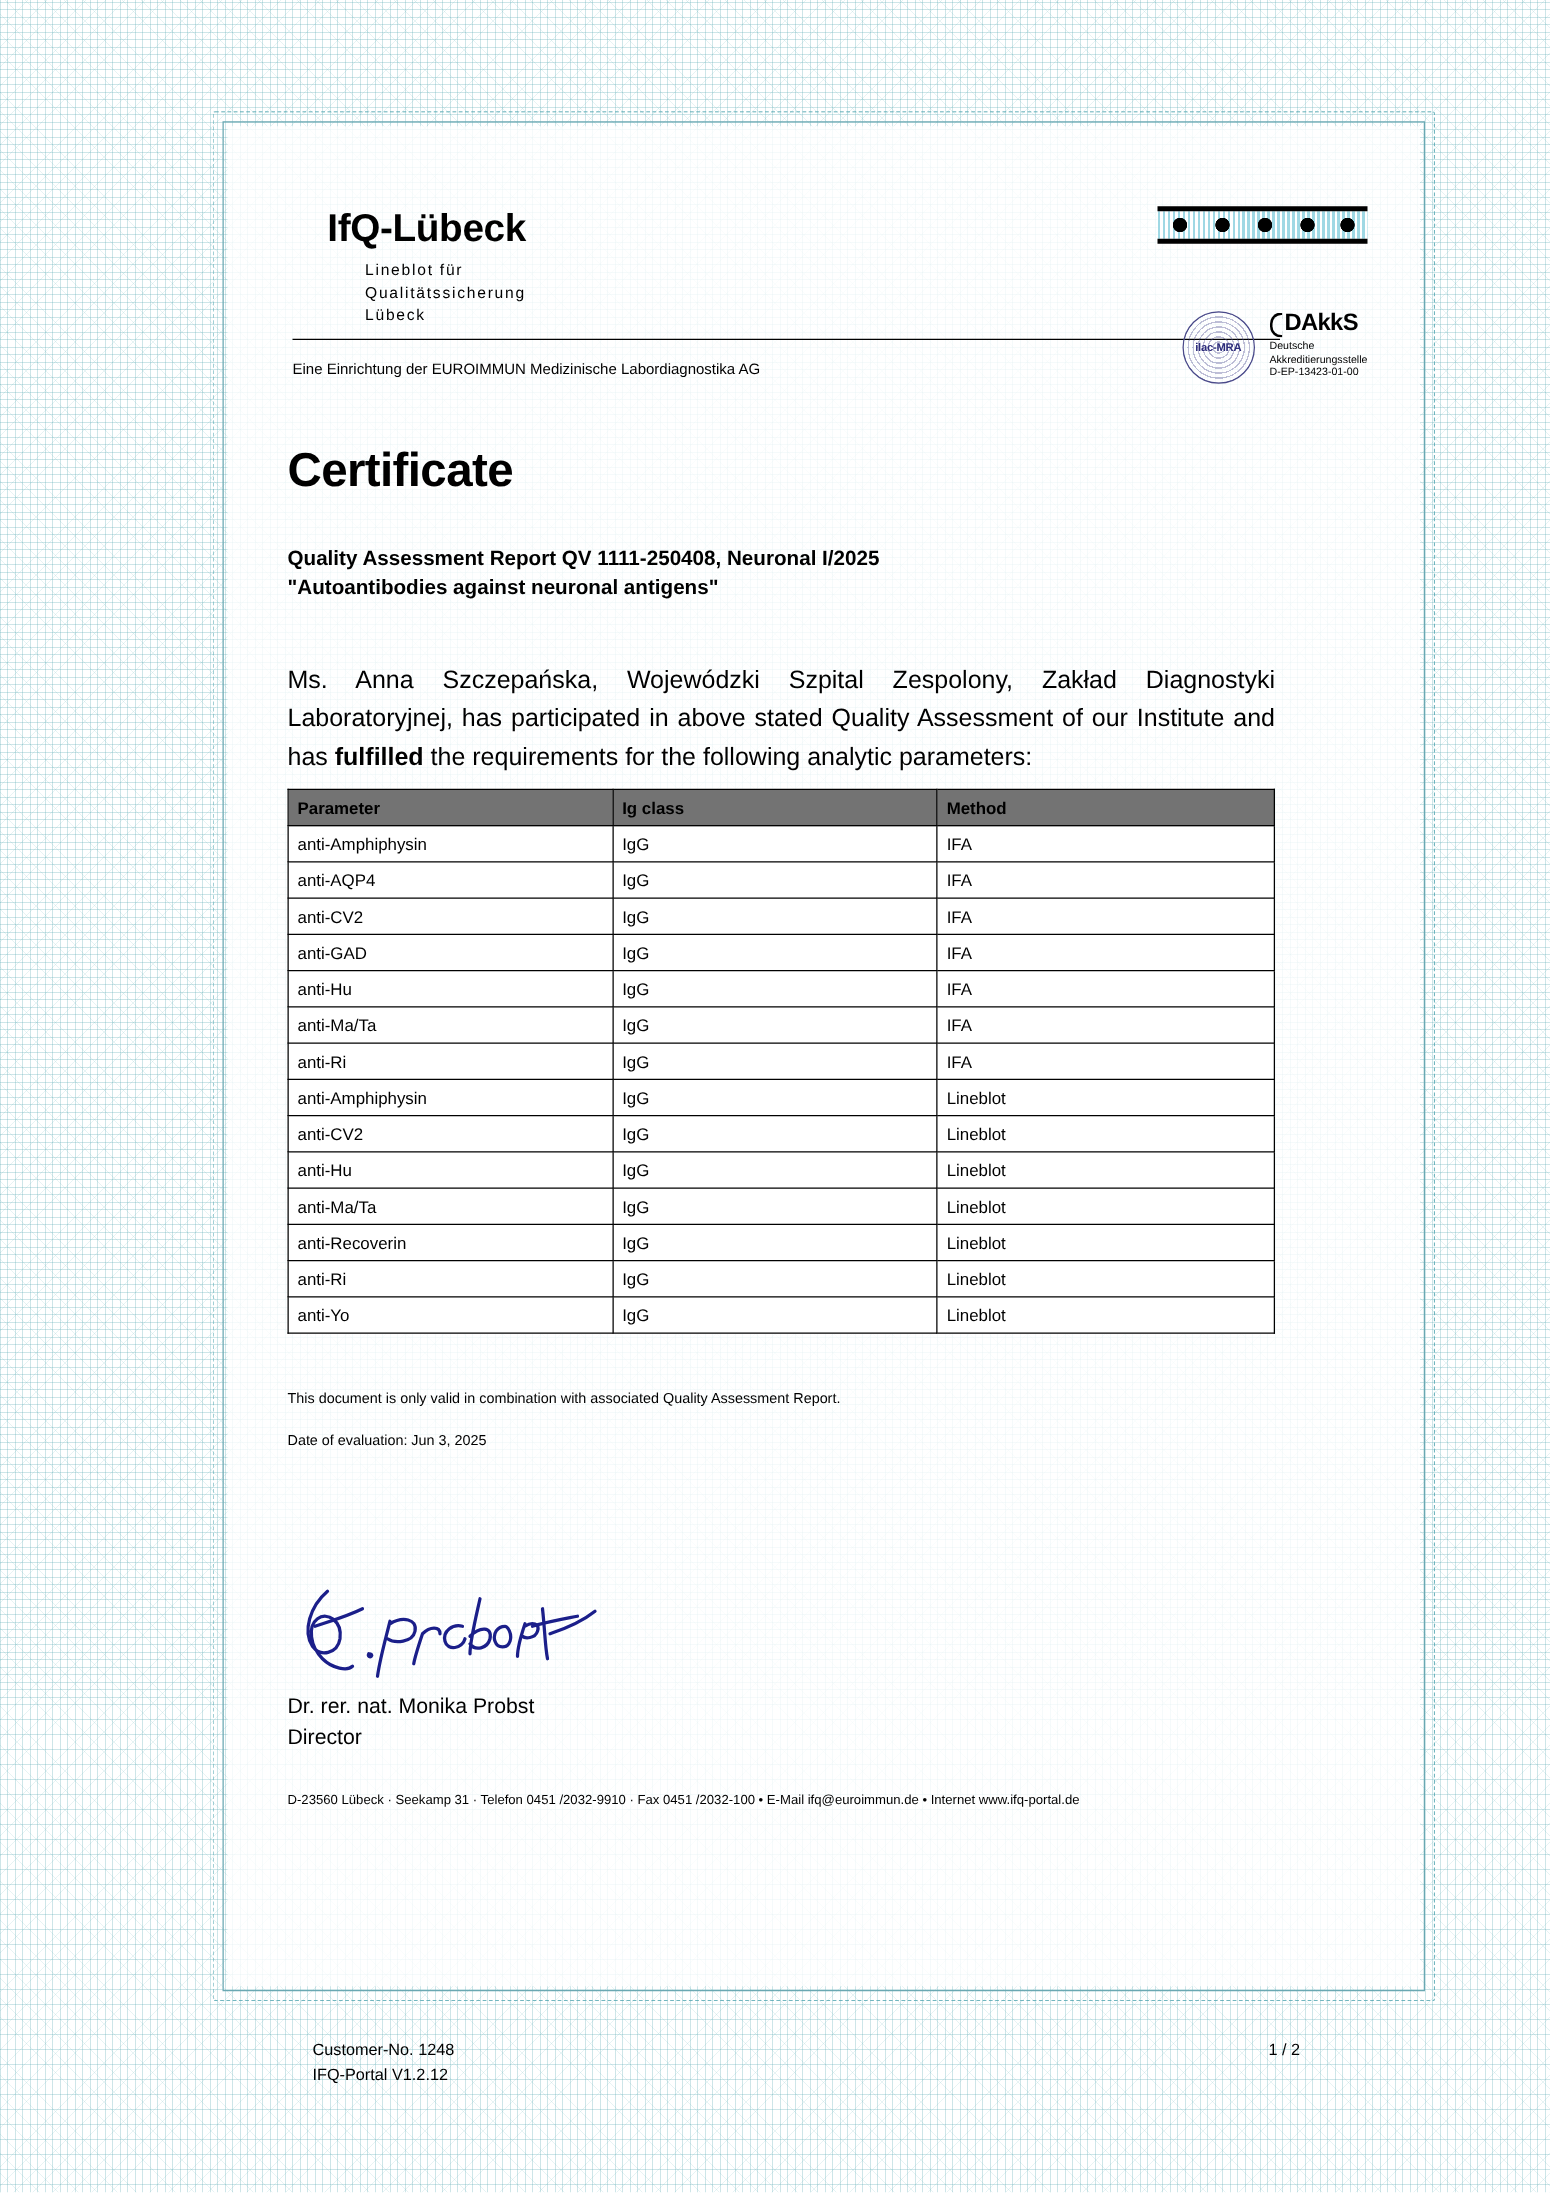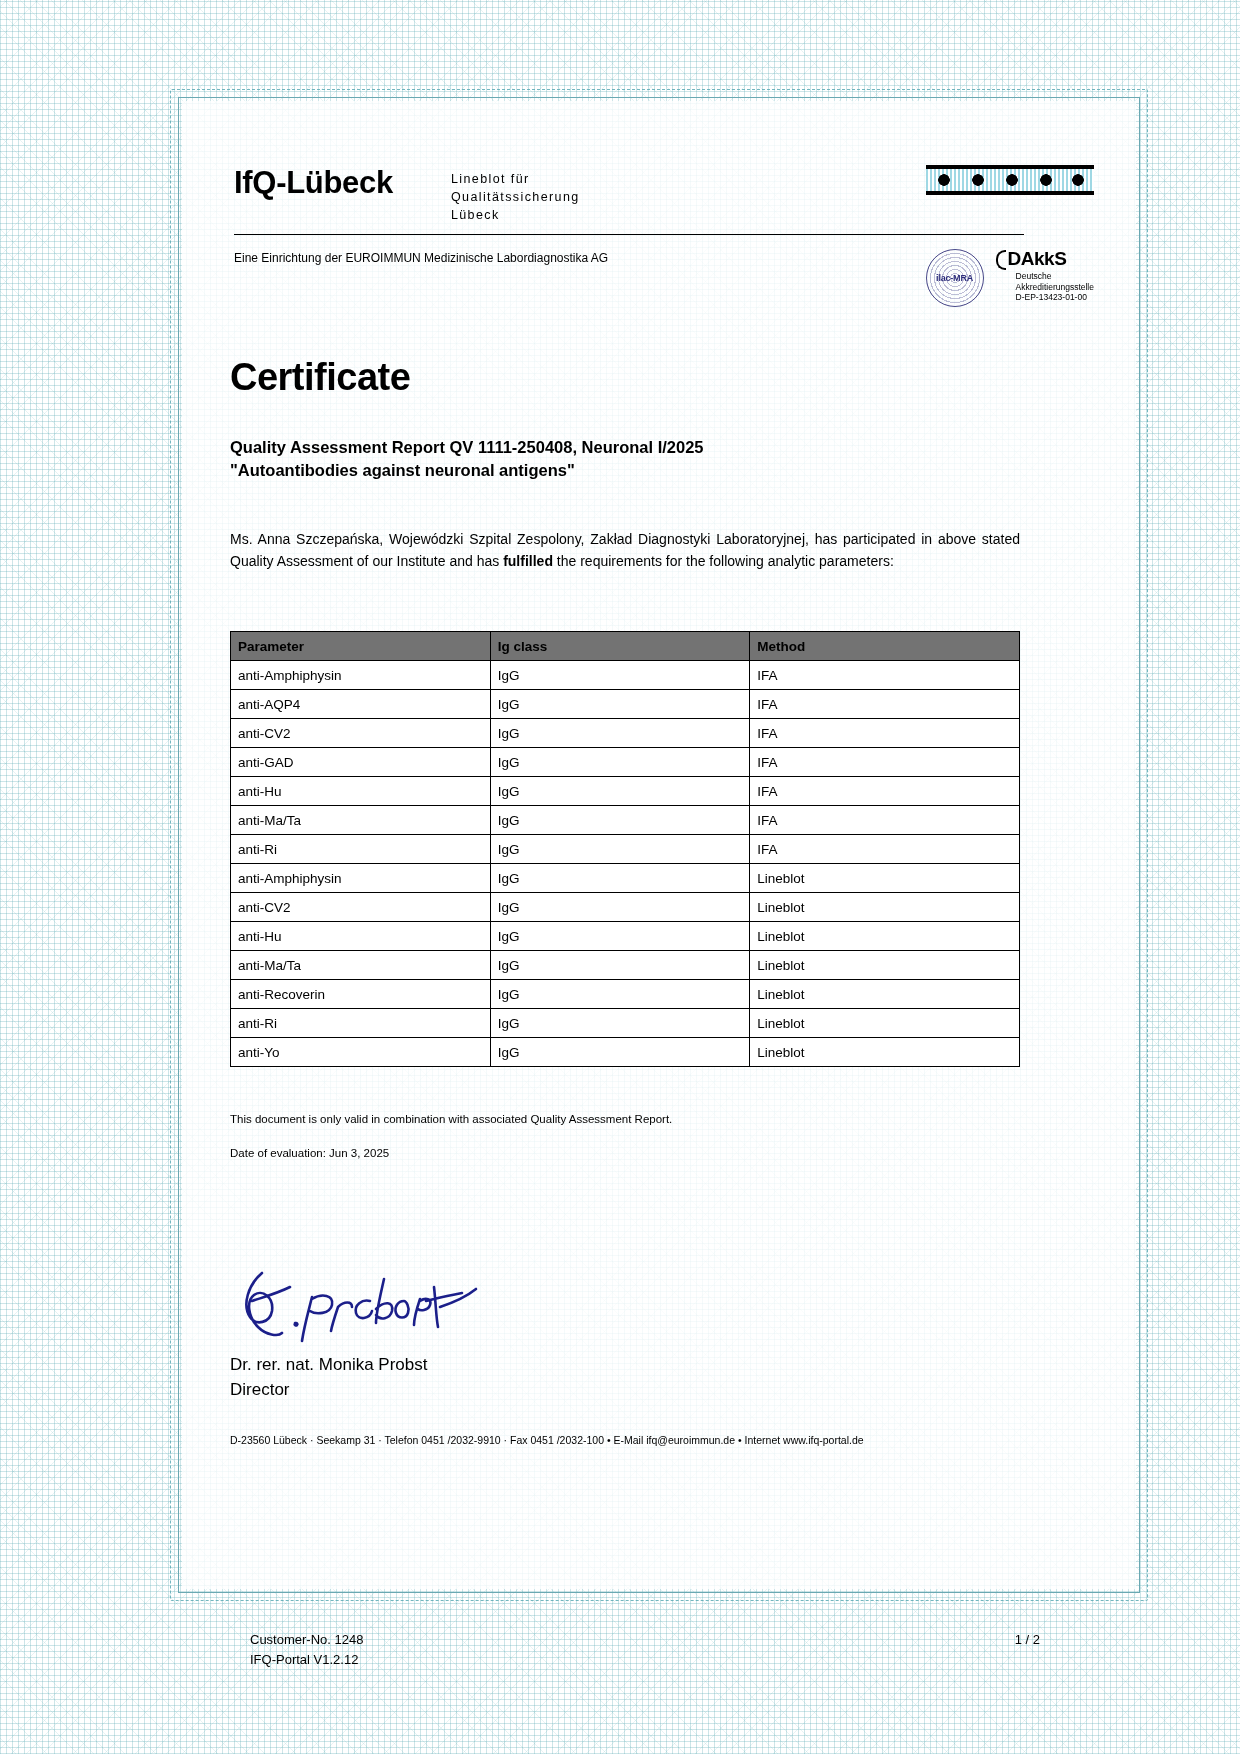--- a/index.html
+++ b/index.html
@@ -166,21 +166,21 @@
     border-left: 2px solid #000;
     border-top: 2px solid #000;
     border-bottom: 2px solid #000;
     border-radius: 9px 0 0 9px;
   }
   .dakks-lines {
     font-size: 8.5px;
     line-height: 1.25;
     color: #000;
     margin-top: 3px;
-    margin-left: 20px;
+    margin-left: 0;
   }
 
   
   .title {
     position: absolute;
     left: 48px;
     top: 255px;
     font-size: 38px;
     font-weight: bold;
     letter-spacing: -0.5px;
@@ -192,21 +192,21 @@
     width: 800px;
     font-size: 16.5px;
     font-weight: bold;
     line-height: 1.42;
   }
   .intro {
     position: absolute;
     left: 48px;
     top: 428px;
     width: 790px;
-    font-size: 14px;
+    font-size: 20px;
     line-height: 1.55;
     text-align: justify;
   }
   .intro b { font-weight: bold; }
 
   
   .param-table {
     position: absolute;
     left: 48px;
     top: 530px;
@@ -287,21 +287,21 @@
 
 <div class="page-bg"></div>
 
 <div class="sheet"></div>
 <div class="cert-frame"></div>
 
 <div class="content">
 
   <div class="letterhead">
     <div class="lh-row">
-      <div style="display:flex; align-items:flex-start;">
+      <div style="display:flex; align-items:flex-end;flex-direction:column;">
         <div class="brand">IfQ-Lübeck</div>
         <div class="institut">
           <div>Lineblot  für</div>
           <div>Qualitätssicherung</div>
           <div>Lübeck</div>
         </div>
       </div>
       <div class="barcode"></div>
     </div>
     <div class="lh-rule"></div>

